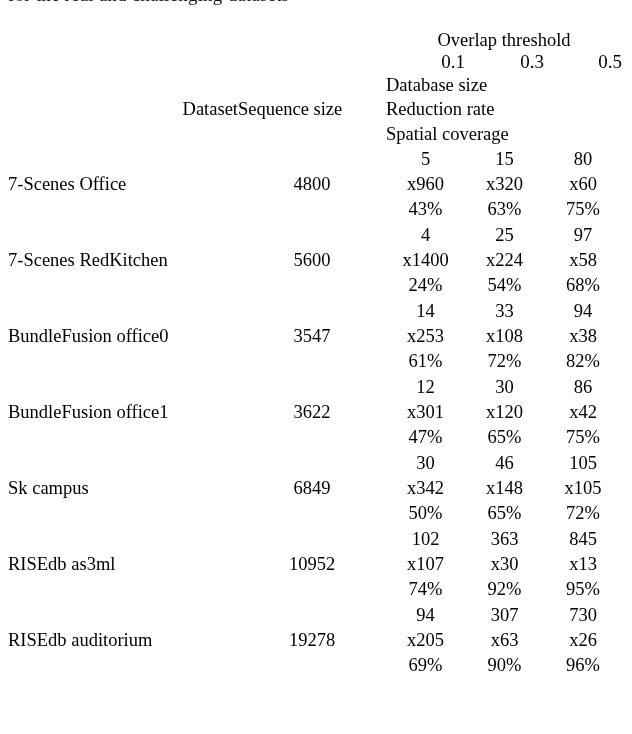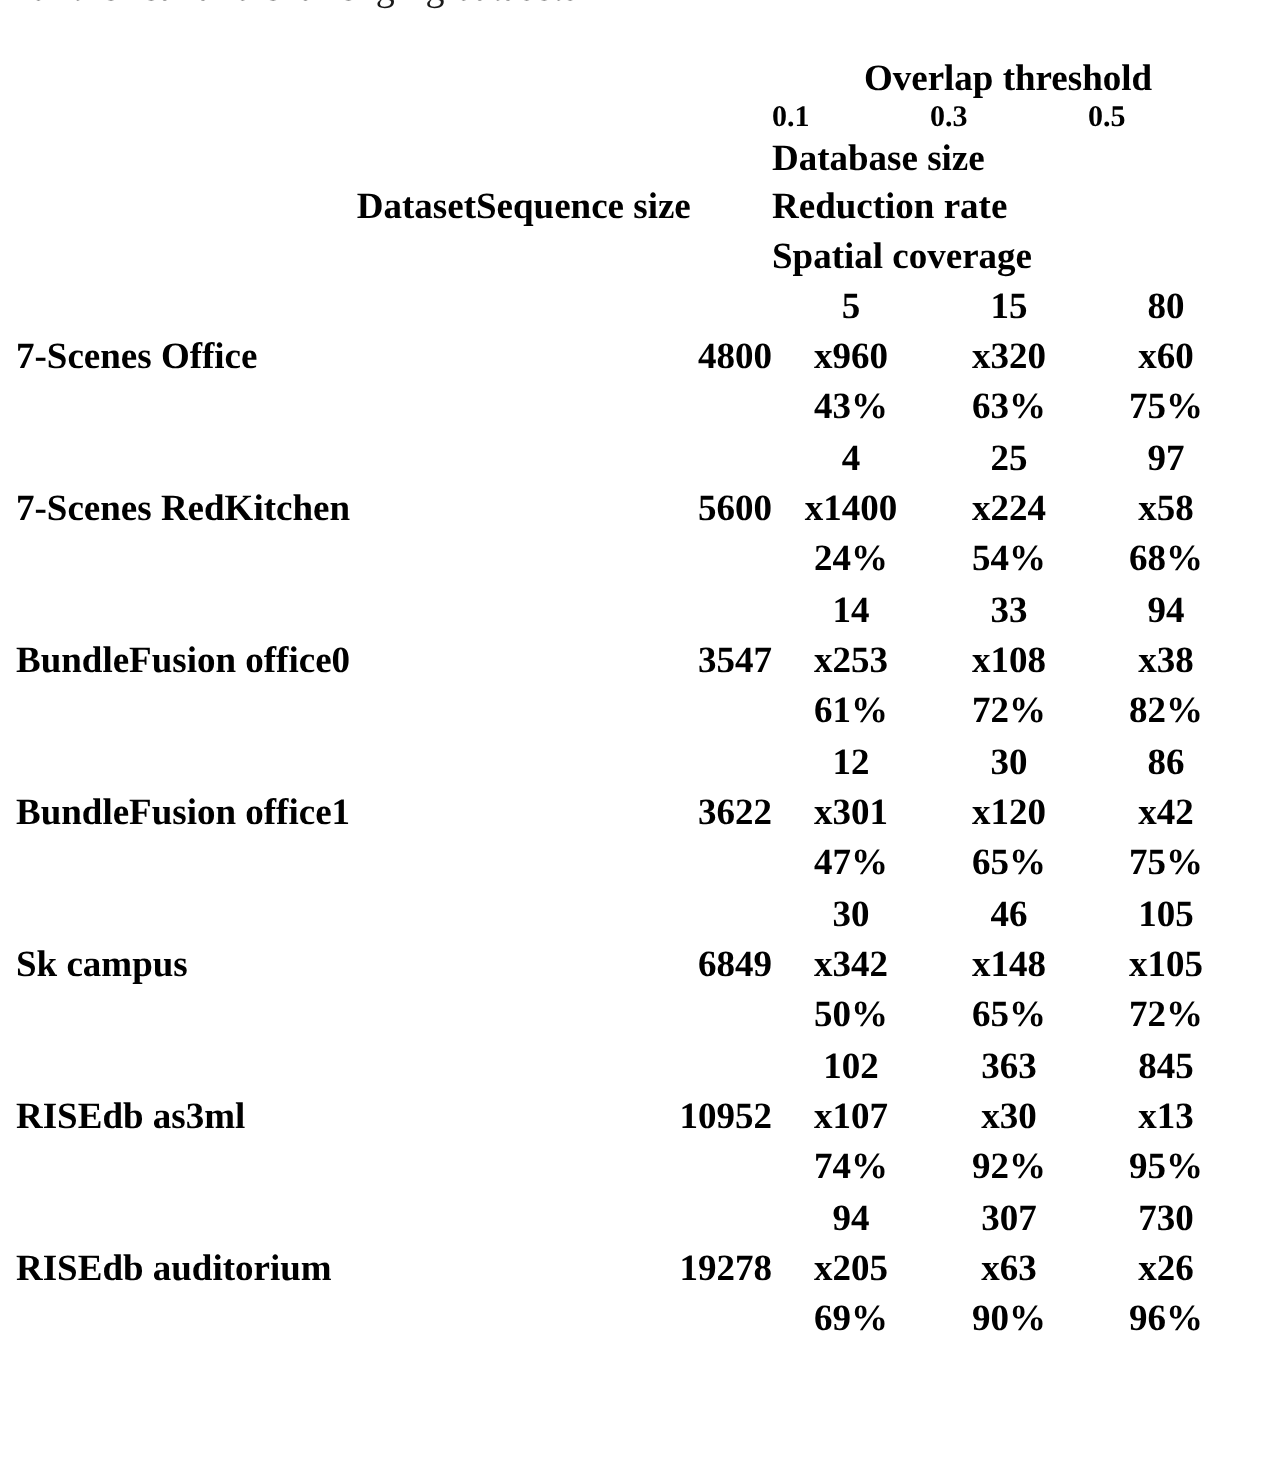--- a/index.html
+++ b/index.html
@@ -46,21 +46,21 @@
   table.tbl {
     border-collapse: collapse;
     width: 614px;
     table-layout: fixed;
     font-size: 18.5px;
   }
 
   table.tbl td, table.tbl th {
     padding: 0;
     margin: 0;
-    font-weight: bold;
+    font-weight: normal;
     vertical-align: middle;
     border: 0;
   }
 
   
   col.c-dataset { width: 230px; }
   col.c-seq     { width: 148px; }
   col.c-v1      { width: 79px; }
   col.c-v2      { width: 79px; }
   col.c-v3      { width: 78px; }
@@ -71,23 +71,23 @@
   .rule-bottom { border-bottom: 1.6px solid #2b2b2b; }
   .rule-sub    { border-bottom: 1.3px solid #2b2b2b; }
 
   .hdr-span {
     text-align: center;
     padding-top: 5px;
     padding-bottom: 1px;
     font-size: 18.5px;
   }
   .hdr-thr {
-    text-align: left;
+    text-align: right;
     padding-bottom: 2px;
-    font-size: 15px;
+    font-size: 19px;
   }
   .hdr-left {
     text-align: right;
     padding-left: 5px;
     font-size: 18.5px;
   }
   .hdr-center {
     text-align: left;
     font-size: 18.5px;
   }
@@ -98,21 +98,21 @@
     padding-bottom: 5px;
     font-size: 18.5px;
   }
 
   .cell-name {
     text-align: left;
     padding-left: 5px;
     font-size: 18.5px;
   }
   .cell-seq {
-    text-align: right;
+    text-align: center;
     font-size: 18.5px;
   }
   .cell-vals {
     text-align: center;
     line-height: 1.33;
     padding-top: 5px;
     padding-bottom: 6px;
     font-size: 18.5px;
   }
   .val-line { display: block; white-space: nowrap; }

